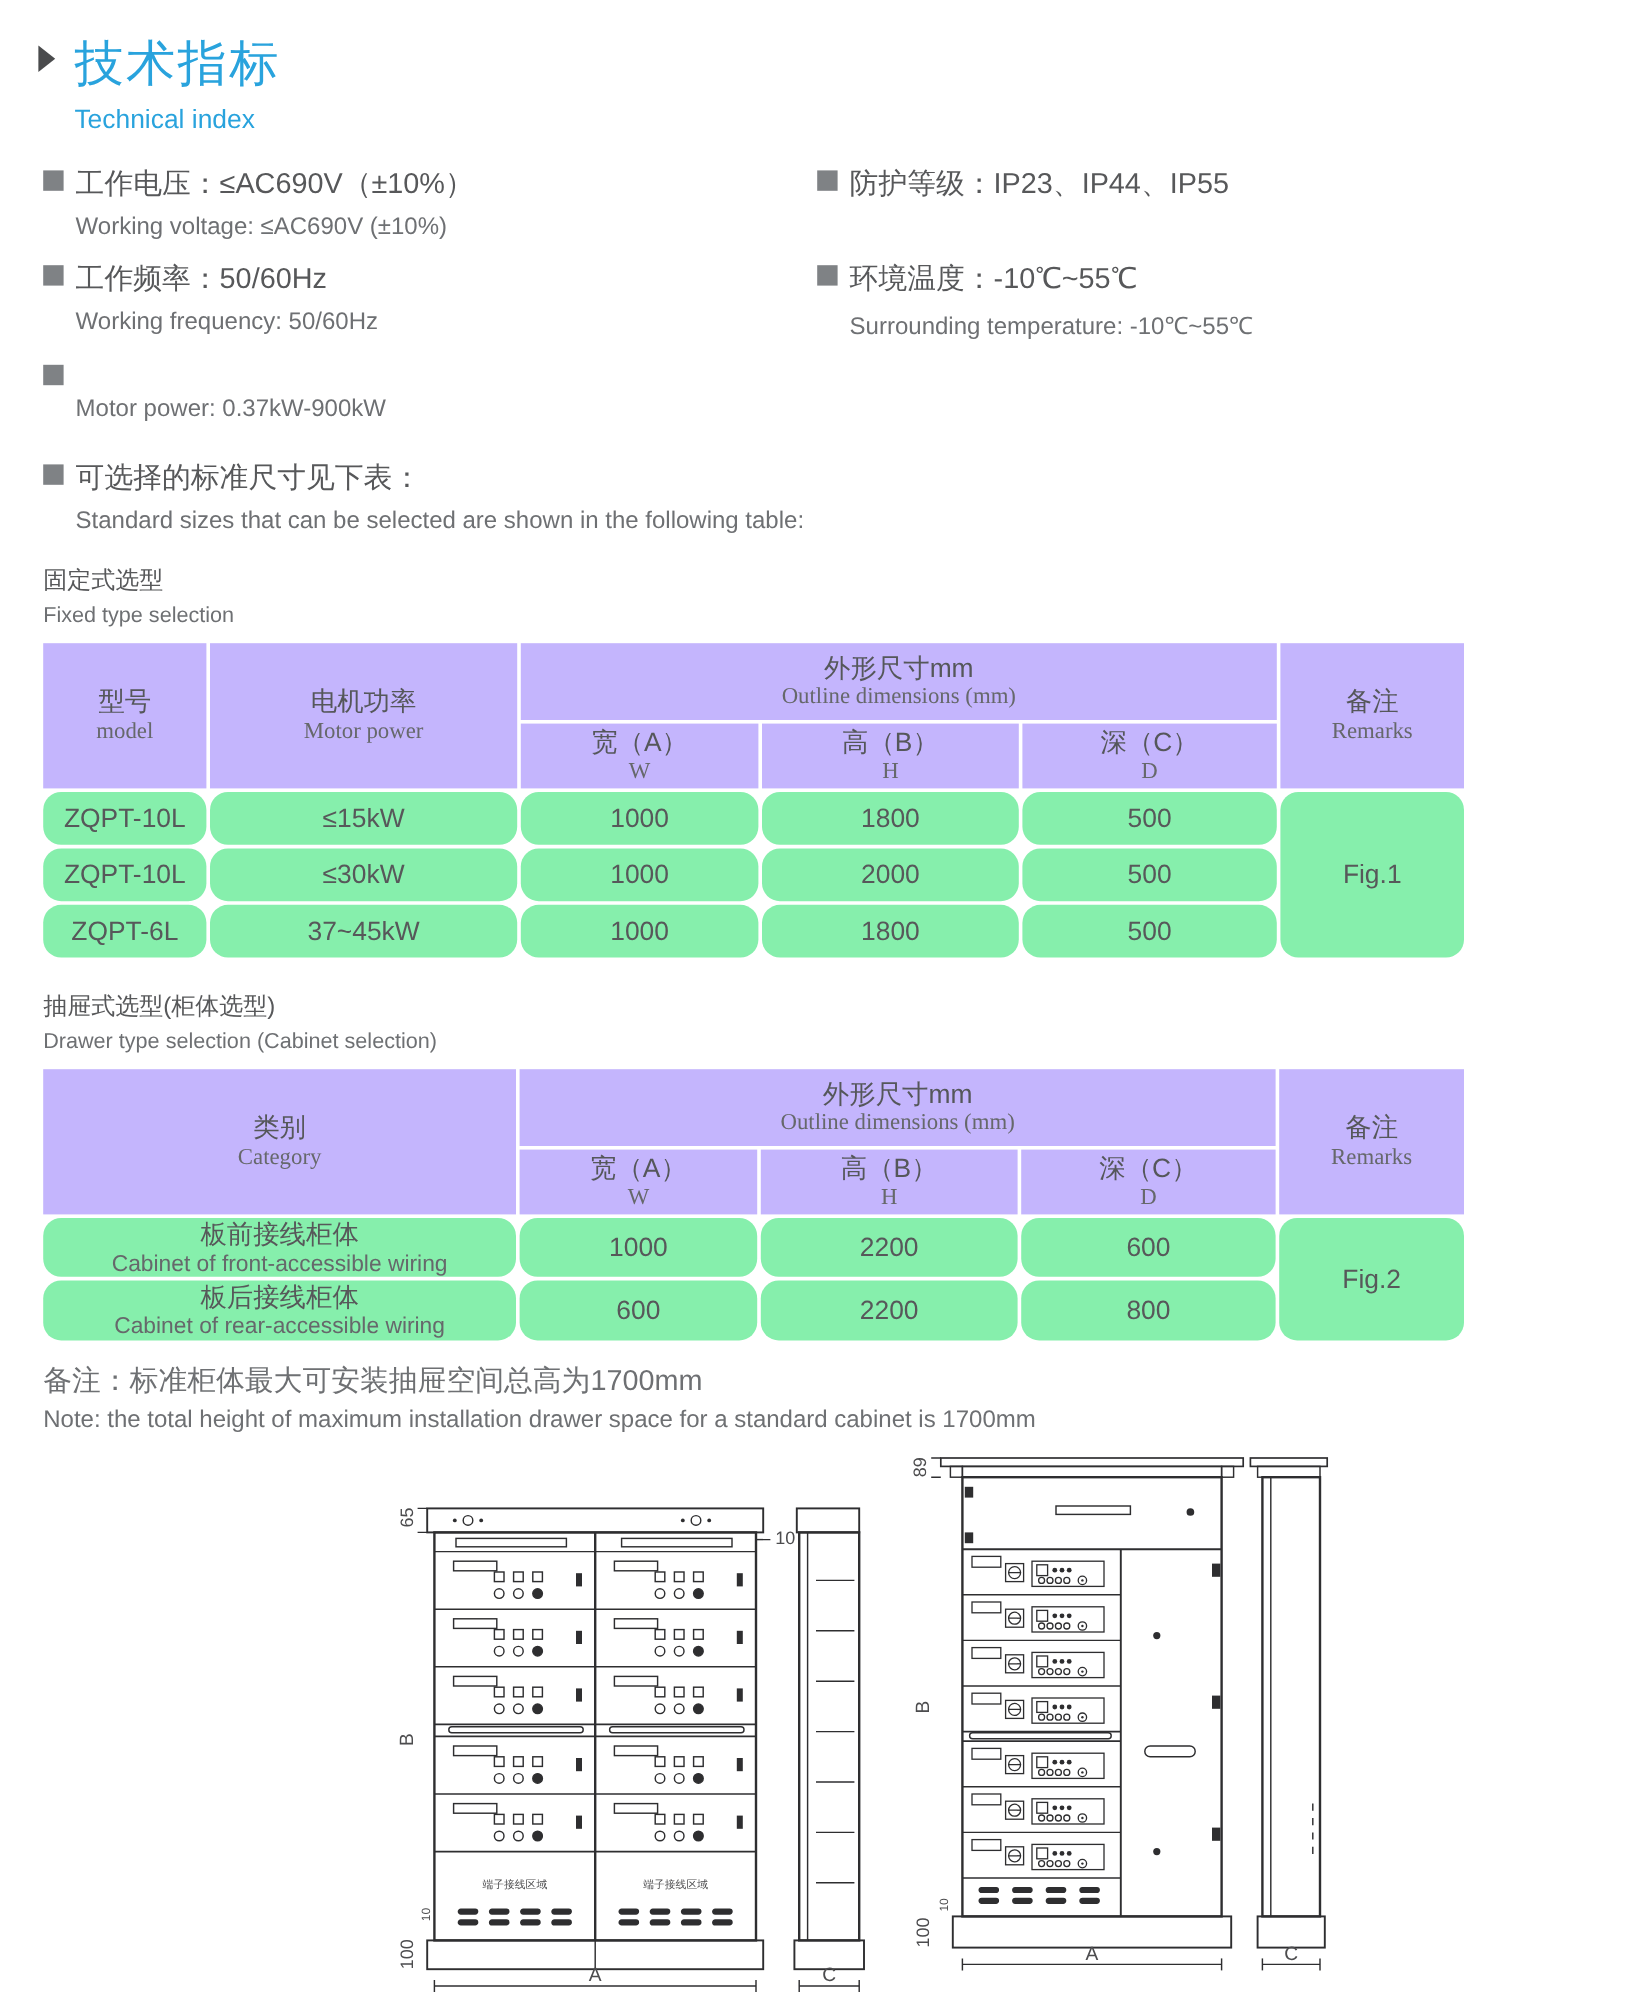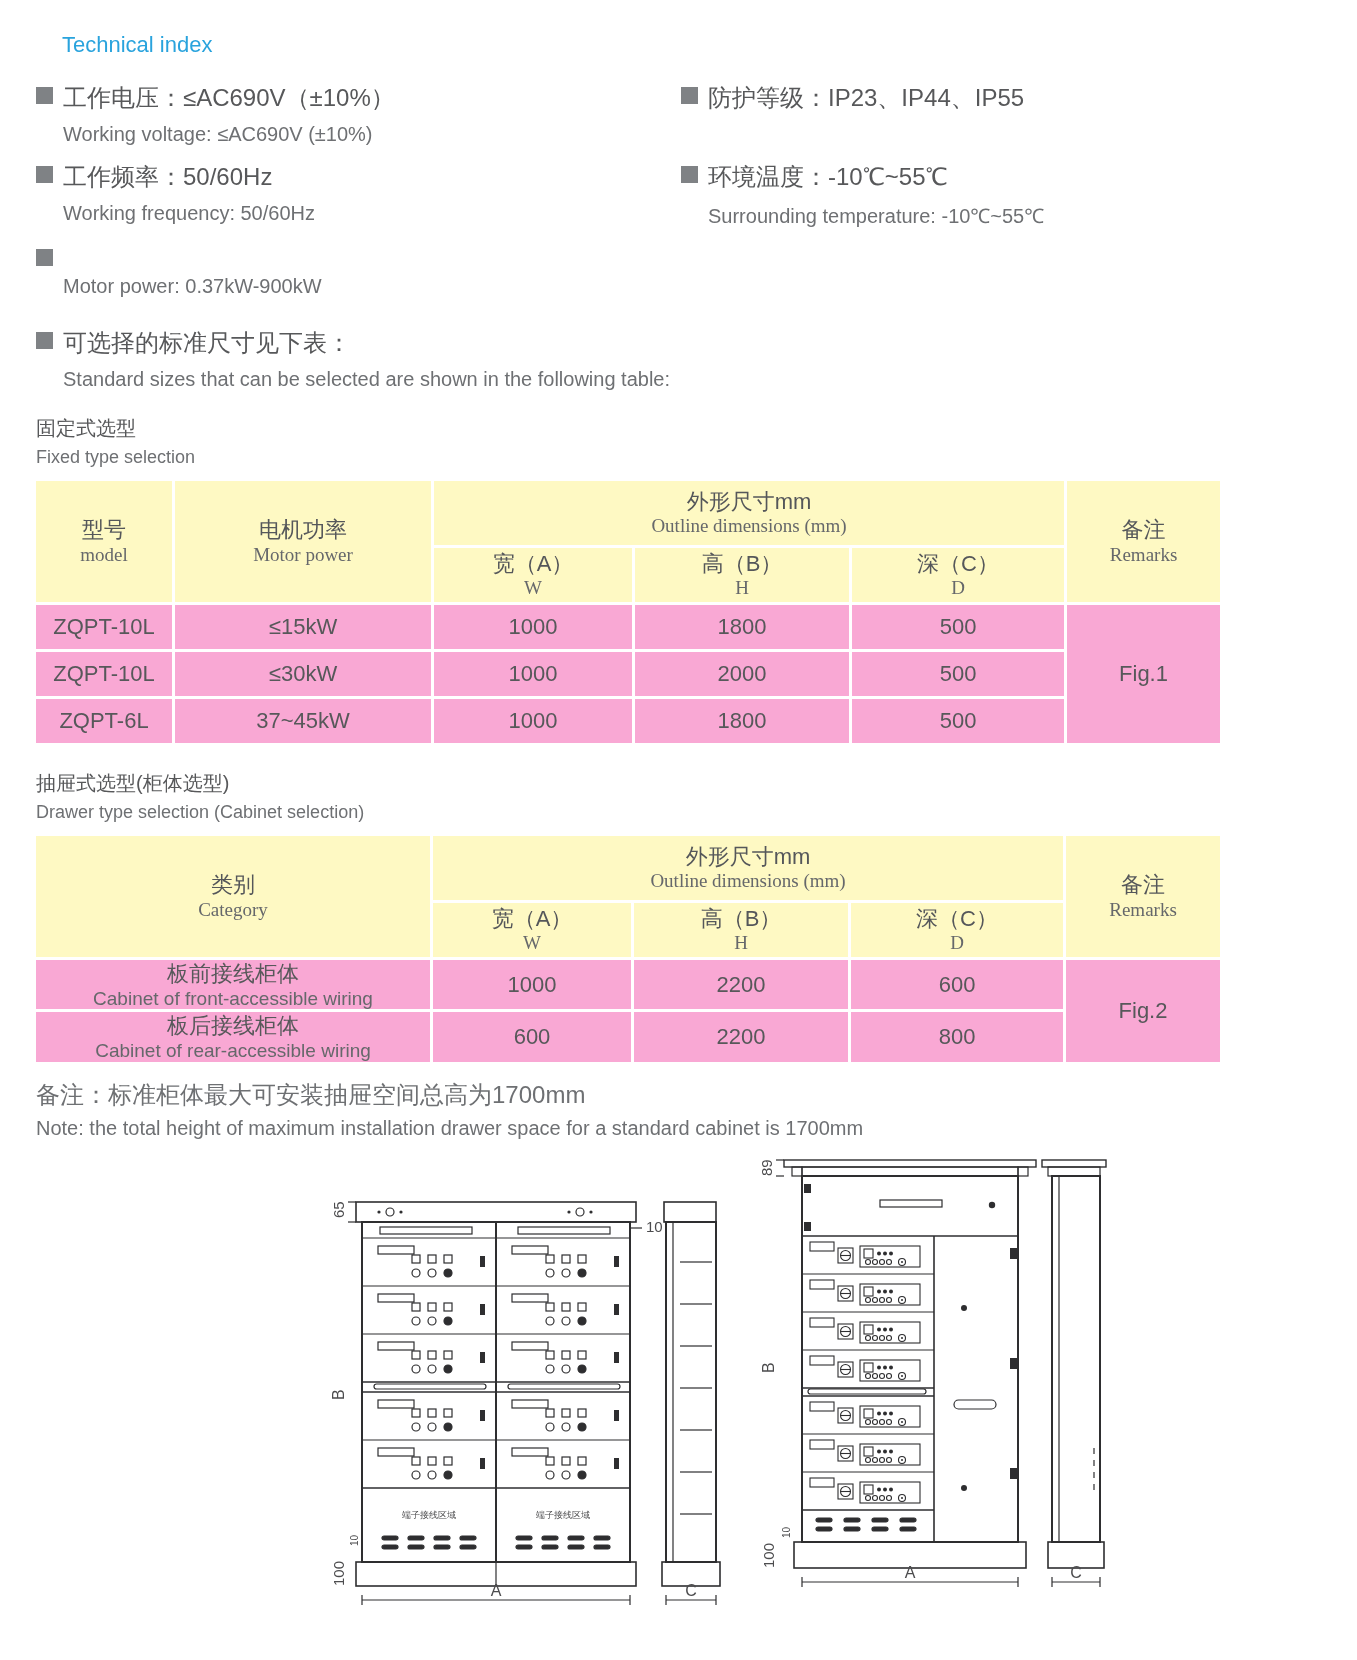--- a/index.html
+++ b/index.html
@@ -28,22 +28,22 @@
   .span-all { grid-column: 1 / -1; }
 
   
   .sec { margin-top: 24px; }
   .sec-zh { font-size: 20px; color: #57585a; margin-top: 24px; }
   .sec-en { font-size: 18px; color: #6e7073; margin-top: 5px; }
 
   
   table { border-collapse: separate; border-spacing: 3px; table-layout: fixed; width: 1190px; margin: 10px 0 0 -3px; }
   th, td { text-align: center; vertical-align: middle; padding: 0; font-weight: normal; }
-  th { background: #fef9c3; }
-  td { background: #f9a8d4; font-size: 22px; color: #57585a; }
+  th { background: #c4b5fd; }
+  td { background: #86efac; font-size: 22px; color: #57585a; border-radius: 15px; }
   .th-zh { font-size: 22px; color: #55575a; line-height: 1.25; }
   .th-en { font-size: 19px; color: #66686b; line-height: 1.2; font-family: Liberation Serif, serif; }
   .hrow1 th { height: 64px; }
   .hrow2 th { height: 54px; }
   .t1 tr.drow td { height: 44px; }
   .t2 tr.drow td { height: 40px; }
   .cell-zh { font-size: 22px; color: #57585a; line-height: 1.25; }
   .cell-en { font-size: 19px; color: #66686b; line-height: 1.15; }
 
   
@@ -54,20 +54,24 @@
   
   .figs { display: flex; align-items: flex-end; gap: 26px; padding-left: 292px; margin-top: 8px; }
   .figblock { text-align: center; }
   svg text { font-family: "Liberation Sans", sans-serif; fill: #4c4c4e; }
 </style>
 </head>
 <body>
 
 <div class="content">
 
+  <div class="title-row">
+    <div class="title-arrow"></div>
+    <div class="title-zh">技术指标</div>
+  </div>
   <div class="title-en">Technical index</div>
 
   <div class="specs">
     <div class="spec">
       <div class="spec-zh-line">
           <span class="bullet"></span>
           <span class="spec-zh">工作电压：≤AC690V（±10%）</span>
         </div>
       <div class="spec-en">Working voltage: ≤AC690V (±10%)</div>
     </div>

